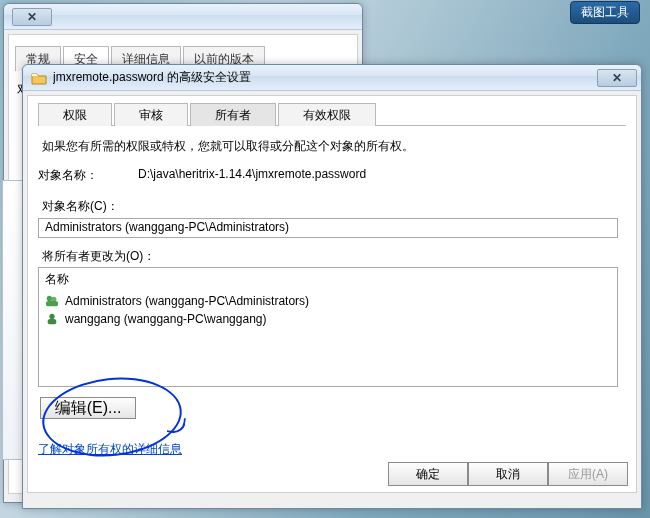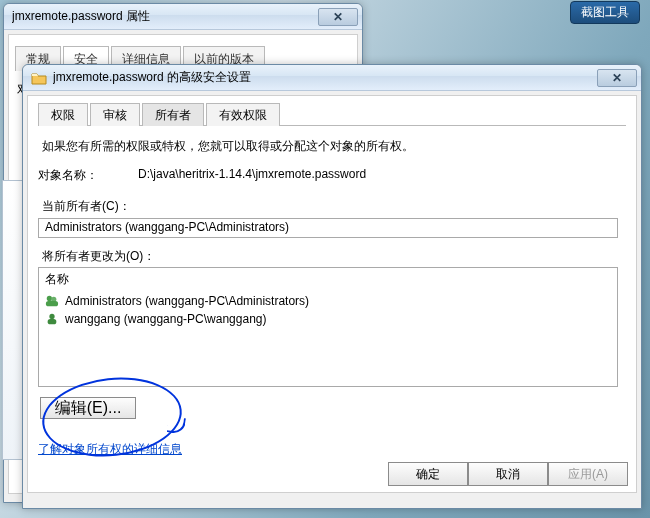--- a/index.html
+++ b/index.html
@@ -92,21 +92,21 @@
   .win2 .body {
     background:#fff;
     margin:4px;
     border:1px solid #cfcfcf;
     padding:4px 10px 6px;
     height:398px;
     position:relative;
   }
   .tabs2 { display:flex; border-bottom:1px solid #b9b9b9; margin-top:2px;}
   .tabs2 .tab {
-    padding:3px 12px 2px;
+    padding:3px 24px 2px;
     border:1px solid #b9b9b9;
     border-bottom:none;
     background:#f3f3f3;
     margin-right:2px;
     position:relative; top:1px;
   }
   .tabs2 .tab.active { background:#e5e5e5; }
   .section { margin:12px 4px 0; line-height:1.4; }
   .label-row { display:flex; margin-top:12px; }
   .label-row .lbl { width:100px; }
@@ -171,21 +171,20 @@
   
   svg.folder { width:16px; height:16px; }
 </style>
 </head>
 <body>
 
 <div class="crop-tool">截图工具</div>
 
 <div class="window win1">
   <div class="titlebar">
-    <span class="title">jmxremote.password 属性</span>
     <div class="close">✕</div>
   </div>
   <div class="client">
     <div class="tabs1">
       <div class="tab">常规</div>
       <div class="tab active">安全</div>
       <div class="tab">详细信息</div>
       <div class="tab">以前的版本</div>
     </div>
     <div class="row-small">对象名称：</div>
@@ -211,21 +210,21 @@
       <div class="tab">有效权限</div>
     </div>
 
     <div class="section">如果您有所需的权限或特权，您就可以取得或分配这个对象的所有权。</div>
 
     <div class="label-row">
       <span class="lbl">对象名称：</span>
       <span class="val">D:\java\heritrix-1.14.4\jmxremote.password</span>
     </div>
 
-    <div class="section" style="margin-top:14px;">当前所有者(C)：</div>
+    <div class="section" style="margin-top:14px;">对象名称(C)：</div>
     <div class="owner-box">Administrators (wanggang-PC\Administrators)</div>
 
     <div class="section" style="margin-top:10px;">将所有者更改为(O)：</div>
     <div class="change-box">
       <div class="hdr">名称</div>
       <div class="entry">
         <svg class="person-icon" viewBox="0 0 16 16">
             <circle cx="5" cy="5" r="3" fill="#4b9e4b"></circle>
             <circle cx="10" cy="6" r="3" fill="#69b069"></circle>
             <rect x="1" y="8" width="14" height="6" rx="3" fill="#4b9e4b"></rect>

